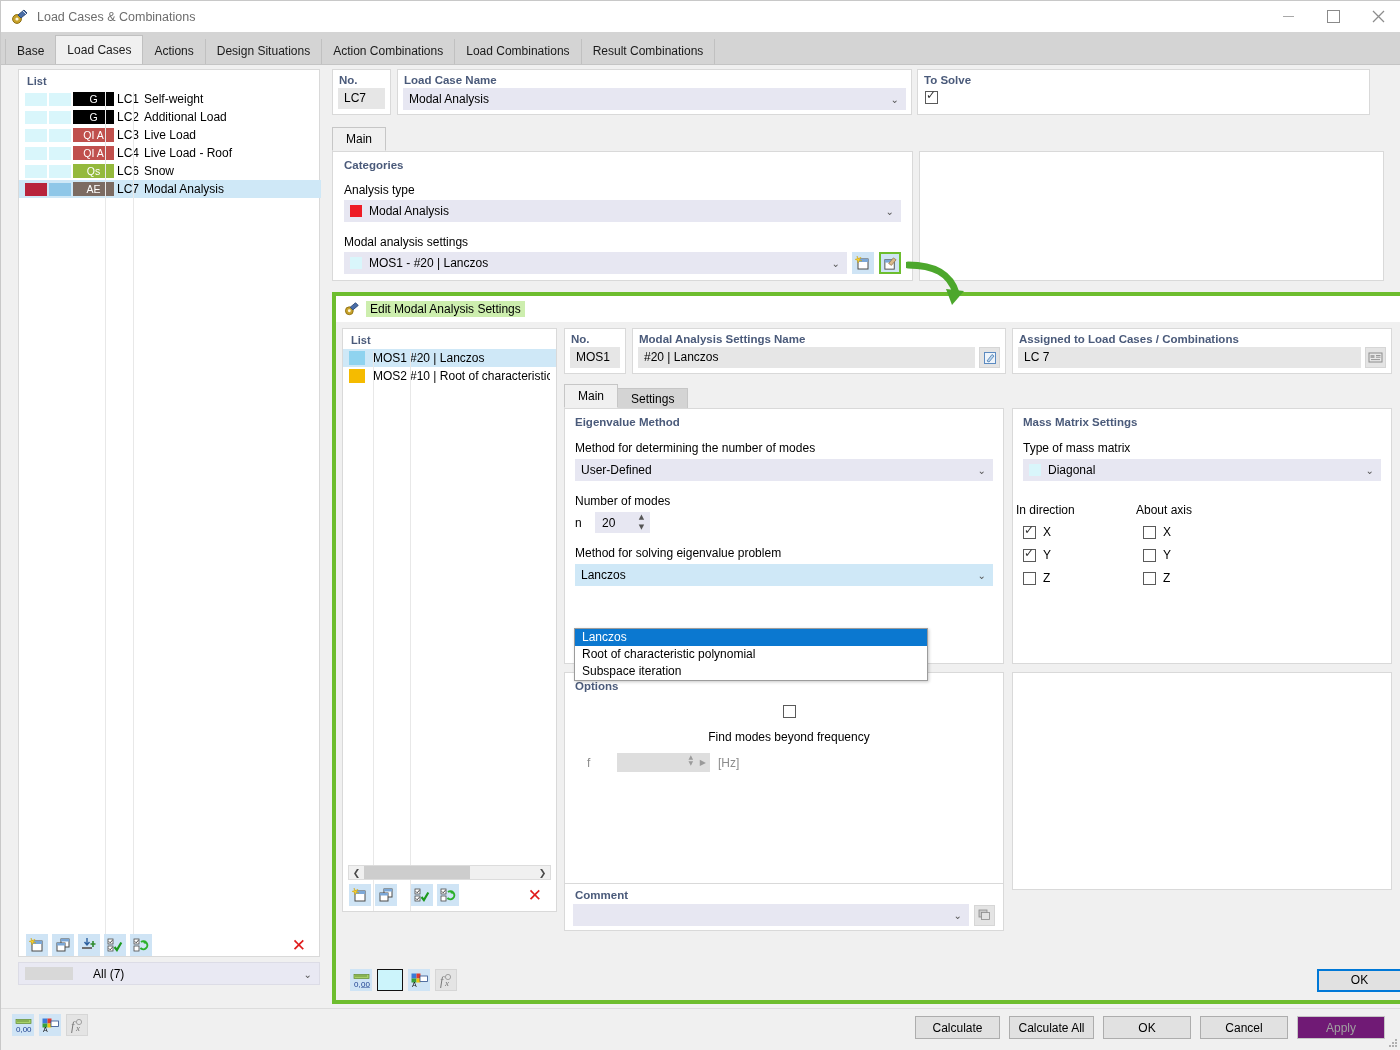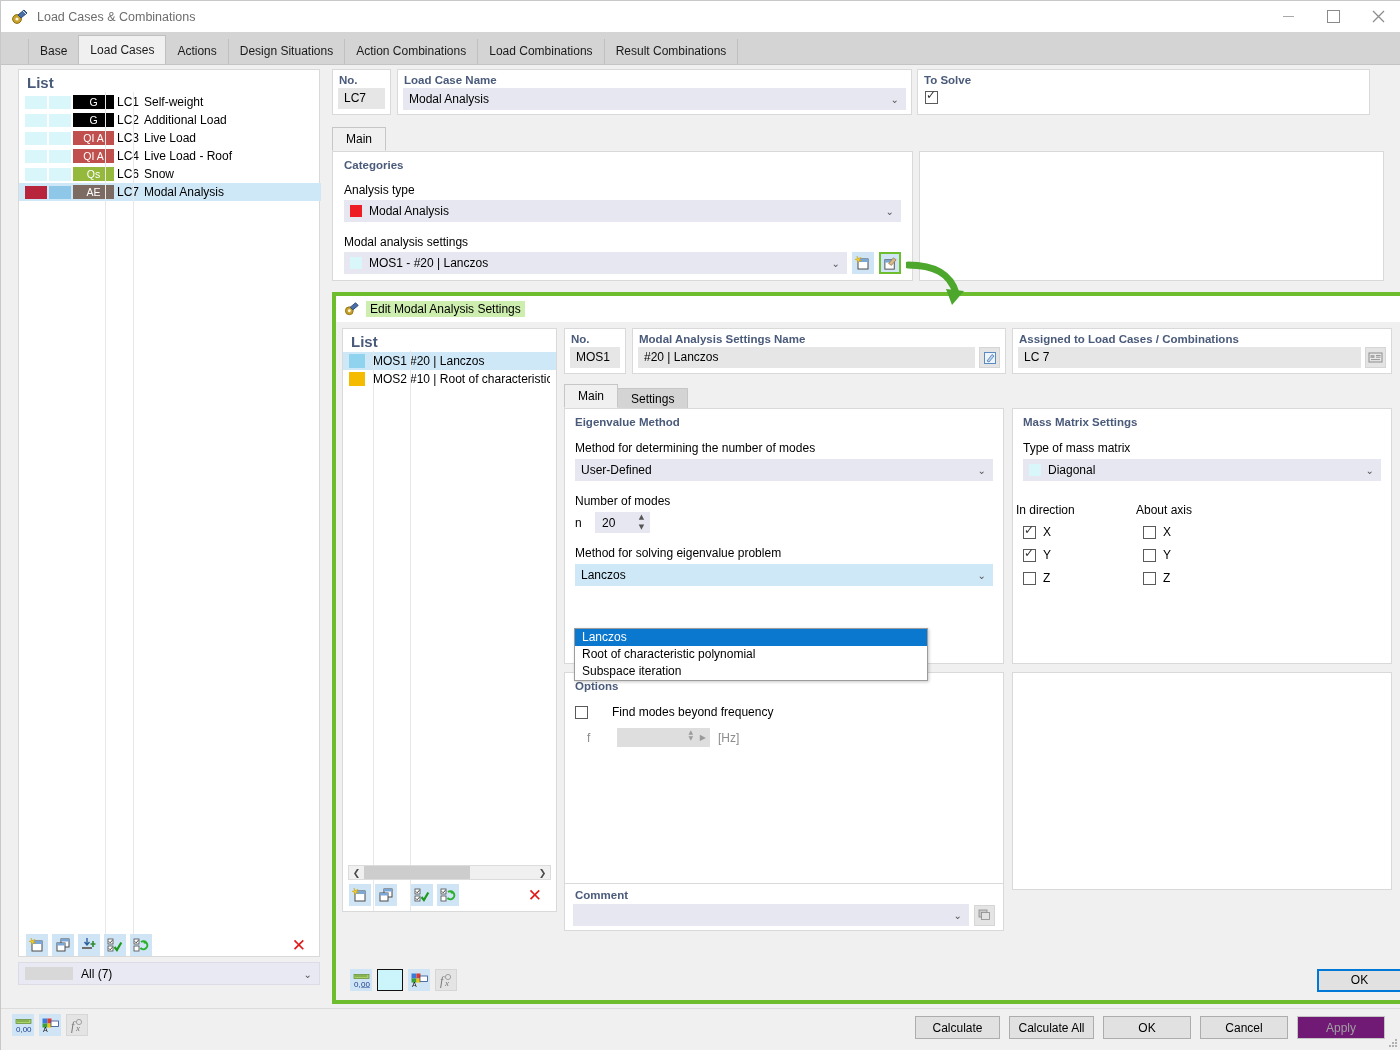--- a/index.html
+++ b/index.html
@@ -30,42 +30,42 @@
   .wincontrols { position:absolute; right:0; top:0; height:31px; display:flex; }
   .wc { width:45px; height:31px; display:flex; align-items:center; justify-content:center; color:#9a9a9a; font-size:13px; }
   .wc.min::after { content:""; width:11px; height:1px; background:#a8a8a8; display:block; }
   .wc.max::after { content:""; width:11px; height:11px; border:1px solid #8a8a8a; display:block; }
   .wc.close { font-size:17px; color:#8d8d8d; font-family:"DejaVu Sans", sans-serif; }
 
   
   .tabstrip {
     position:absolute; left:0; top:31px; width:1400px; height:33px;
     background:#d4d4d4; display:flex; align-items:flex-end;
-    padding-left:27px;
+    padding-left:4px;
     border-bottom:1px solid #c4c4c4;
   }
   .tab {
     height:25px; line-height:25px; padding:0 11px;
     font-size:12px; color:#1a1a1a;
     background:#d4d4d4;
     border-left:1px solid #c0c0c0;
     border-right:1px solid #c0c0c0;
     margin-right:-1px;
     cursor:default;
   }
   .tab.active {
     background:#f0f0f0; height:29px; line-height:29px;
     border-top:1px solid #c0c0c0;
     position:relative; z-index:2;
   }
 
   
   .content { position:absolute; left:0; top:64px; width:1400px; height:943px; background:#f0f0f0; }
   .grp-label {
-    font-size:15px; color:#4a5a7a; font-weight:bold;
+    font-size:11px; color:#4a5a7a; font-weight:bold;
   }
   .leftpanel {
     position:absolute; left:17px; top:4px; width:302px; height:888px;
     background:#fff; border:1px solid #d9d9d9;
   }
   .leftpanel .lp-head { padding:4px 8px 2px 8px; }
   .lc-row { height:18px; display:flex; align-items:center; font-size:12px; }
   .lc-row.sel { background:#cfe8f7; }
   .sw { width:22px; height:13px; margin-right:2px; }
   .badge {
@@ -314,21 +314,21 @@
           <path d="M1.8 4.4 l1.4 1.4 2.2-2.6" stroke="#333" stroke-width=".9" fill="none"></path>
           <path d="M8 5 a4 4 0 1 1 -0.6 6" stroke="#2bb02b" stroke-width="2" fill="none"></path>
           <path d="M13 4 l-0.4 3 -2.8-1.2 z" fill="#2bb02b"></path>
         </svg>
       </span>
       <span style="flex:1"></span>
       <span class="xbtn" style="margin-right:14px;">✕</span>
     </div>
 
     <div style="position:absolute;left:17px;top:897px;width:302px;">
-      <div class="combo" style="height:23px;background:#e9e9f3;border:1px solid #dcdce6;">
+      <div class="combo" style="height:23px;background:#e9e9f3;border:1px solid #dcdce6;gap:12px;">
         <span style="width:48px;height:13px;background:#d8d8d8;display:inline-block;margin-right:8px;"></span>
         <span>All (7)</span>
         <span class="chev">⌄</span>
       </div>
     </div>
 
     <div class="fieldbox" style="position:absolute;left:331px;top:4px;width:59px;height:46px;">
       <div class="flabel" style="margin:4px 0 2px 6px;">No.</div>
       <div class="roinput" style="margin:0 5px;">LC7</div>
     </div>
@@ -595,21 +595,21 @@
           </div>
           <div style="display:flex;align-items:center;gap:7px;">
             <span class="chk"></span>
             <span>Z</span>
           </div>
         </div>
       </div>
 
       <div style="position:absolute;left:228px;top:350px;width:440px;height:218px;background:#fff;border:1px solid #d9d9d9;">
         <div class="flabel" style="margin:7px 0 0 10px;">Options</div>
-        <div style="display:flex;align-items:center;gap:24px;margin:13px 0 0 10px;font-size:12px;">
+        <div style="display:flex;align-items:center;gap:12px;margin:13px 0 0 10px;font-size:12px;flex-direction:column;">
           <span class="chk"></span>
           <span>Find modes beyond frequency</span>
         </div>
         <div style="display:flex;align-items:center;margin:9px 0 0 22px;font-size:12px;color:#8c8c8c;">
           <span style="width:30px;">f</span>
           <div style="width:93px;height:19px;background:#dedede;position:relative;display:flex;align-items:center;padding-left:5px;">
             <span></span>
             <span style="position:absolute;right:17px;top:1px;display:flex;flex-direction:column;align-items:center;line-height:6px;">
               <i style="font-style:normal;font-size:6px;color:#9a9a9a;font-family:'DejaVu Sans',sans-serif;">▲</i>
               <i style="font-style:normal;font-size:6px;color:#9a9a9a;font-family:'DejaVu Sans',sans-serif;">▼</i>

